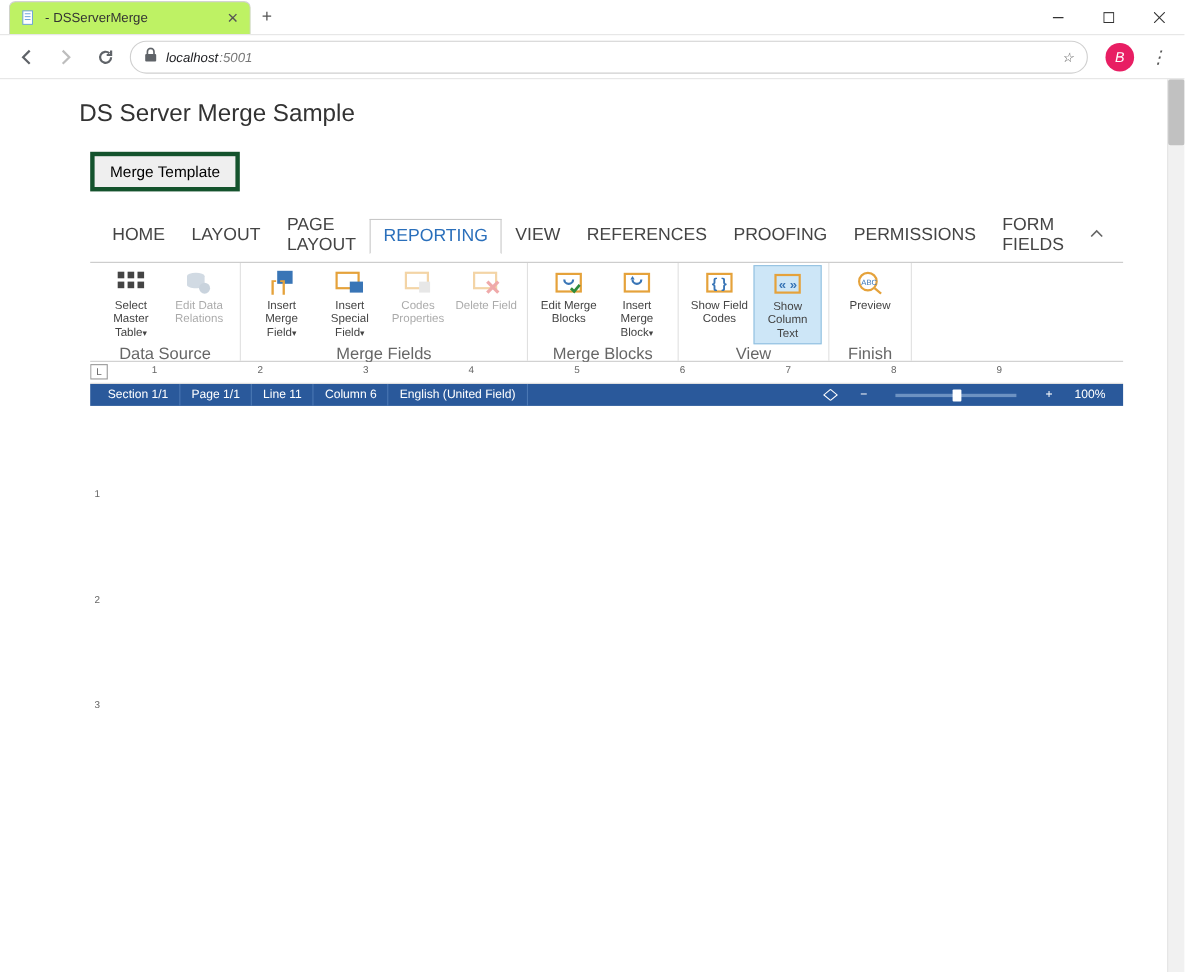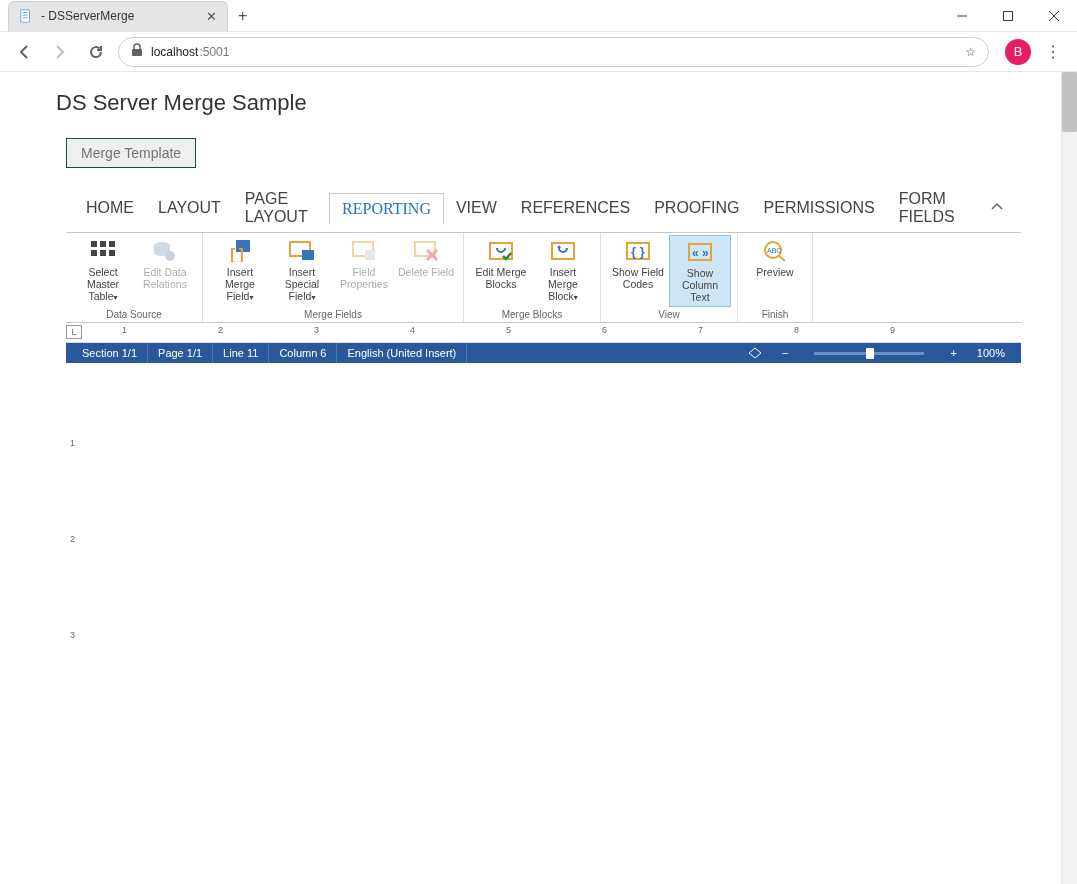--- a/index.html
+++ b/index.html
@@ -1,65 +1,65 @@
 <!DOCTYPE html>
 <html><head>
 <meta charset="utf-8">
 <style>
   * { box-sizing: border-box; margin: 0; padding: 0; }
   body { font-family: "Segoe UI", Arial, sans-serif; font-size: 12px; background: #fff; width: 1077px; height: 884px; overflow: hidden; }
   
   
   .window-titlebar { height: 32px; display: flex; align-items: center; background: #fff; border-bottom: 1px solid #e5e5e5; }
-  .browser-tab { display: flex; align-items: center; height: 30px; background: #e5e5e5; border-radius: 6px 6px 0 0; padding: 0 10px; margin-left: 8px; border: 1px solid #d0d0d0; border-bottom: none; min-width: 220px; gap: 8px; font-size: 12px; color: #333; }
+  .browser-tab { display: flex; align-items: center; height: 30px; background: #bef264; border-radius: 6px 6px 0 0; padding: 0 10px; margin-left: 8px; border: 1px solid #d0d0d0; border-bottom: none; min-width: 220px; gap: 8px; font-size: 12px; color: #333; }
   .tab-favicon { width:14px; height:14px; display:inline-block; }
   .tab-close { margin-left:auto; color:#555; font-size:13px; }
   .newtab-btn { margin-left: 10px; color:#555; font-size:16px; }
   .window-controls { margin-left:auto; display:flex; }
   .win-btn { width:46px; height:32px; display:flex; align-items:center; justify-content:center; color:#333; }
   
   
-  .address-bar { height: 40px; display:flex; align-items:center; padding: 0 10px; gap: 8px; border-bottom:1px solid #e5e5e5;}
+  .address-bar { height: 40px; display:flex; align-items:center; padding: 0 10px; gap: 8px; border-bottom:1px solid #e5e5e5;font-style:italic;}
   .nav-btn { width:28px; height:28px; display:flex; align-items:center; justify-content:center; color:#555; border-radius:50%; }
   .nav-btn.disabled { color:#bbb; }
   .omnibox { flex:1; display:flex; align-items:center; border:1px solid #d0d0d0; border-radius: 20px; height:30px; padding: 0 12px; gap:8px; color:#555; }
   .omnibox .host { color:#202124; }
   .star-btn { color:#555; }
   .avatar { width:26px; height:26px; border-radius:50%; background:#e81e63; color:#fff; display:flex; align-items:center; justify-content:center; font-size:13px; font-weight:500; margin-left:8px;}
   .menu-dots { width:28px; display:flex; align-items:center; justify-content:center; color:#555; font-size:16px;}
   
   
-  .page-area { position:relative; height: calc(884px - 32px - 40px); overflow:hidden;}
+  .page-area { position:relative; height: calc(884px - 32px - 40px); overflow:hidden;padding-left:16px;}
   .page-scroll-v { position:absolute; right:0; top:0; width:16px; bottom:0; background:#f1f1f1; border-left:1px solid #e5e5e5;}
   .page-scroll-thumb { background:#c1c1c1; width:100%; height:60px; border-radius:2px;}
   
   .page-body { padding: 0 0 0 0; height:100%; }
   .page-title { font-size: 22px; font-weight:400; color:#333; padding: 18px 0 12px 56px; }
   
   .content-pad { padding: 10px 56px 0 66px; }
   
-  .merge-btn { display:inline-block; background:#efefef; border:1px solid #14532d; padding: 6px 14px; font-size:14px; color:#737373; }
+  .merge-btn { display:inline-block; background:#efefef; border:4px solid #14532d; padding: 6px 14px; font-size:14px; color:#000000; }
   
   
   .ribbon { margin-top: 16px; }
   .ribbon-tabs { display:flex; align-items:center; border-bottom:1px solid #c8c8c8; padding: 0 8px; position:relative;}
   .ribbon-tab { padding: 6px 12px 6px; font-size: 16px; color:#444; cursor:pointer; }
-  .ribbon-tab.active { color:#2a6fbb; border:1px solid #c8c8c8; border-bottom:1px solid #fff; margin-bottom:-1px; background:#fff;font-family:Liberation Serif, serif; }
+  .ribbon-tab.active { color:#2a6fbb; border:1px solid #c8c8c8; border-bottom:1px solid #fff; margin-bottom:-1px; background:#fff; }
   .ribbon-collapse { margin-left:auto; padding: 4px 10px; }
   
   .ribbon-body { display:flex; border-bottom:1px solid #c8c8c8; background:#fff; height: 90px; }
   .ribbon-group { display:flex; flex-direction:column; border-right:1px solid #e0e0e0; padding: 2px 6px 0 6px;}
   .ribbon-group-items { display:flex; flex:1; align-items:flex-start; gap:0;}
   .ribbon-item { display:flex; flex-direction:column; align-items:center; justify-content:flex-start; width:62px; padding:3px 2px 0 2px; text-align:center; cursor:pointer; height:72px;}
   .ribbon-item.disabled { opacity:0.45; }
   .ribbon-item.active { background:#cde6f7; border:1px solid #92c0e0; }
   .rib-icon { width:30px; height:26px; display:flex; align-items:center; justify-content:center; margin-bottom:2px;}
   .rib-label { font-size:10.5px; line-height:1.15; color:#444; }
   .rib-drop { font-size:8px; }
-  .ribbon-group-label { font-size:10px; text-align:center; color:#666; padding: 0 0 2px 0;}
+  .ribbon-group-label { font-size:15px; text-align:center; color:#666; padding: 0 0 2px 0;}
   
   
   .ruler-h { height:20px; background:#fff; border-bottom:1px solid #dcdcdc; position:relative; margin-top:0; overflow:hidden;}
   .ruler-corner { position:absolute; left:0; top:2px; width:16px; height:14px; border:1px solid #999; font-size:9px; text-align:center; line-height:12px; color:#666; background:#fff;}
   .ruler-ticks { position:absolute; left:56px; right:0; top:0; height:100%; }
   .tick-major { position:absolute; top:2px; font-size:9px; color:#666;}
   
   
   .doc-wrap { display:flex; height: calc(100% - 34px - 36px - 90px - 20px - 20px - 56px); background:#fff; position:relative;}
   .ruler-v { width:24px; background:#fff; border-right:1px solid #eee; position:relative;}
@@ -220,21 +220,21 @@
                   </div>
                 <div class="rib-label"><span>Insert Special Field</span><span class="rib-drop">▾</span></div>
               </div>
               <div class="ribbon-item disabled">
                 <div class="rib-icon">
                     <svg width="26" height="22">
                       <rect x="2" y="2" width="20" height="14" fill="none" stroke="#e5a23b" stroke-width="2"></rect>
                       <rect x="14" y="10" width="10" height="10" fill="#ccc"></rect>
                     </svg>
                   </div>
-                <div class="rib-label">Field Properties</div>
+                <div class="rib-label">Codes Properties</div>
               </div>
               <div class="ribbon-item disabled">
                 <div class="rib-icon">
                     <svg width="26" height="22">
                       <rect x="2" y="2" width="20" height="14" fill="none" stroke="#e5a23b" stroke-width="2"></rect>
                       <line x1="14" y1="10" x2="24" y2="20" stroke="#d44" stroke-width="3"></line>
                       <line x1="24" y1="10" x2="14" y2="20" stroke="#d44" stroke-width="3"></line>
                     </svg>
                   </div>
                 <div class="rib-label">Delete Field</div>
@@ -339,21 +339,21 @@
 
         </div>
       </div>
 
       
       <div class="status-bar">
         <div>Section 1/1</div>
         <div>Page 1/1</div>
         <div>Line 11</div>
         <div>Column 6</div>
-        <div>English (United Insert)</div>
+        <div>English (United Field)</div>
         <div class="spacer"></div>
         <div class="status-icon">
             <svg width="14" height="12">
               <path d="M7 1l6 5-6 5M7 1L1 6l6 5" fill="none" stroke="#fff"></path>
             </svg>
           </div>
         <div class="status-icon">−</div>
         <div class="status-icon">
             <div class="zoom-slider">
               <div class="zoom-thumb"></div>

